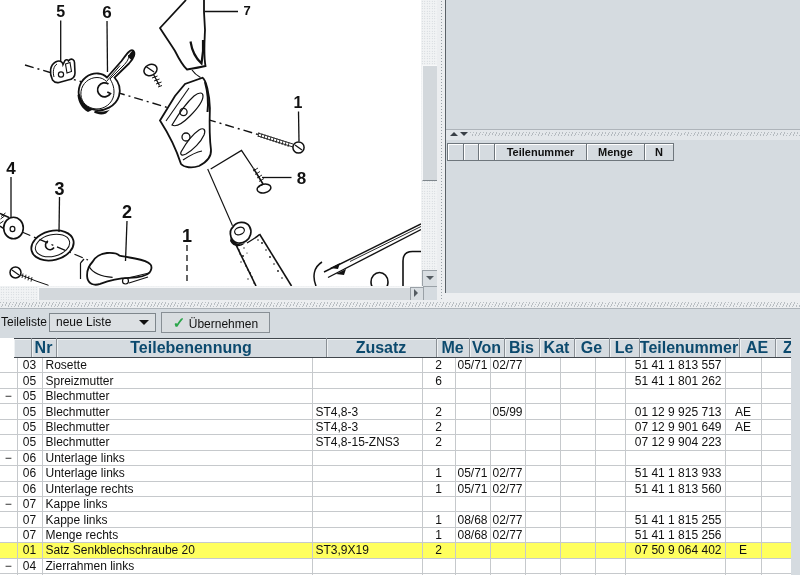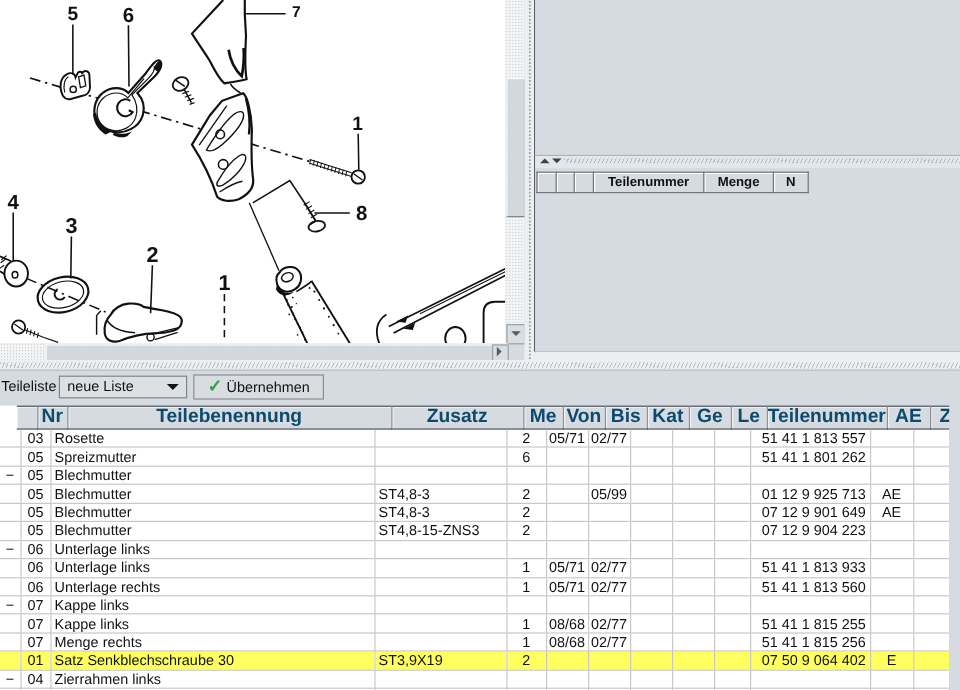--- a/index.html
+++ b/index.html
@@ -441,21 +441,21 @@
             <td></td>
             <td></td>
             <td></td>
             <td class="t">51 41 1 815 256</td>
             <td></td>
             <td></td>
           </tr>
       <tr class="r" style="background:#ffff5e;">
             <td></td>
             <td class="c">01</td>
-            <td class="l">Satz Senkblechschraube 30</td>
+            <td class="l">Satz Senkblechschraube 20</td>
             <td class="l">ST3,9X19</td>
             <td class="c">2</td>
             <td></td>
             <td></td>
             <td></td>
             <td></td>
             <td></td>
             <td class="t">07 50 9 064 402</td>
             <td class="c">E</td>
             <td></td>

